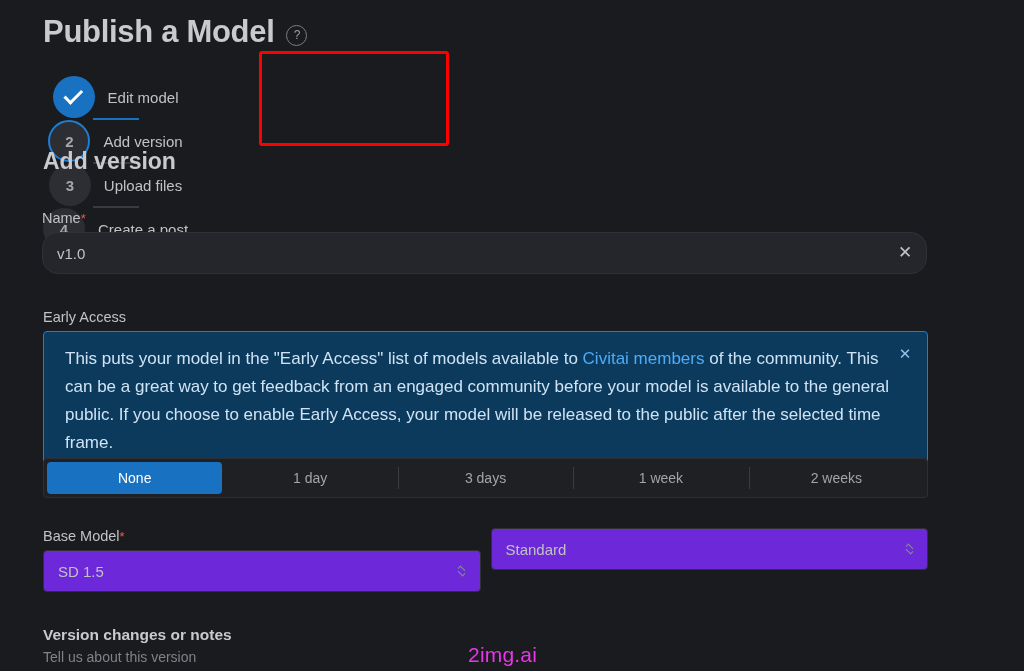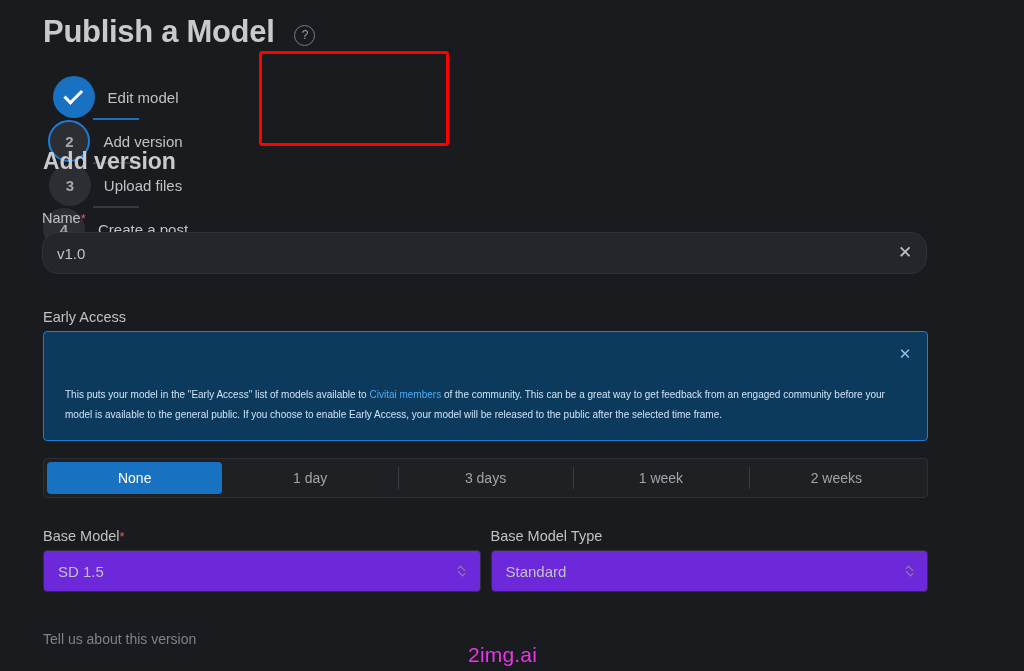--- a/index.html
+++ b/index.html
@@ -19,21 +19,21 @@
     left: 0; top: 0;
     width: 1024px; height: 671px;
   }
 
   
   .title-row {
     position: absolute;
     left: 43px; top: 14px;
     display: flex;
     align-items: center;
-    gap: 20px;
+    gap: 12px;
   }
   .page-title {
     font-size: 31px;
     font-weight: bold;
     color: #c8cacd;
     letter-spacing: -0.3px;
   }
   .help-icon {
     width: 21px; height: 21px;
     border: 1.6px solid #7b7e85;
@@ -174,24 +174,23 @@
     padding: 13px 18px 15px 21px;
     margin-top: 6px;
   }
   .info-title {
     font-size: 15.5px;
     font-weight: bold;
     color: #e7f1fb;
     margin-bottom: 7px;
   }
   .info-body {
-    font-size: 10px;
-    line-height: 20px;
+    font-size: 17px;
+    line-height: 28px;
     color: #cfe3f5;
-    margin-top: 40px;
   }
   .info-link { color: #4dabf7; }
   .info-close {
     position: absolute;
     right: 14px; top: 14px;
     width: 16px; height: 16px;
     color: #8fc4ee;
     font-size: 15px;
     line-height: 16px;
     text-align: center;
@@ -382,30 +381,30 @@
       </label>
       <div class="select-box">
         <span>SD 1.5</span>
         <span class="spin-icon">
           <i class="up"></i>
             <i class="dn"></i>
         </span>
       </div>
     </div>
     <div class="select-col">
-      <label class="field-label">Base Model Type</label>
       <div class="select-box">
         <span>Standard</span>
         <span class="spin-icon">
           <i class="up"></i>
             <i class="dn"></i>
         </span>
       </div>
     </div>
   </div>
 
   <div class="notes-block">
+    <div class="notes-title">Version changes or notes</div>
     <div class="notes-sub">Tell us about this version</div>
   </div>
 
   <div class="watermark">2img.ai</div>
 
 </div>
 
 </body></html>

